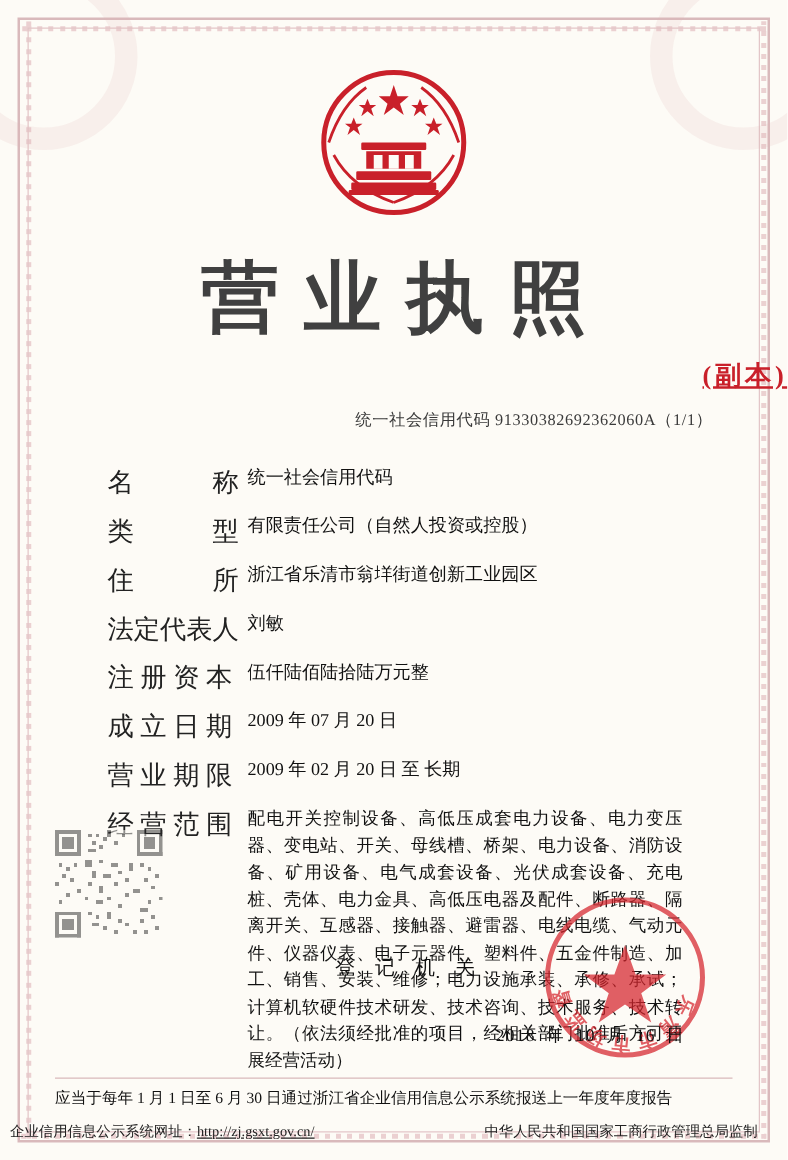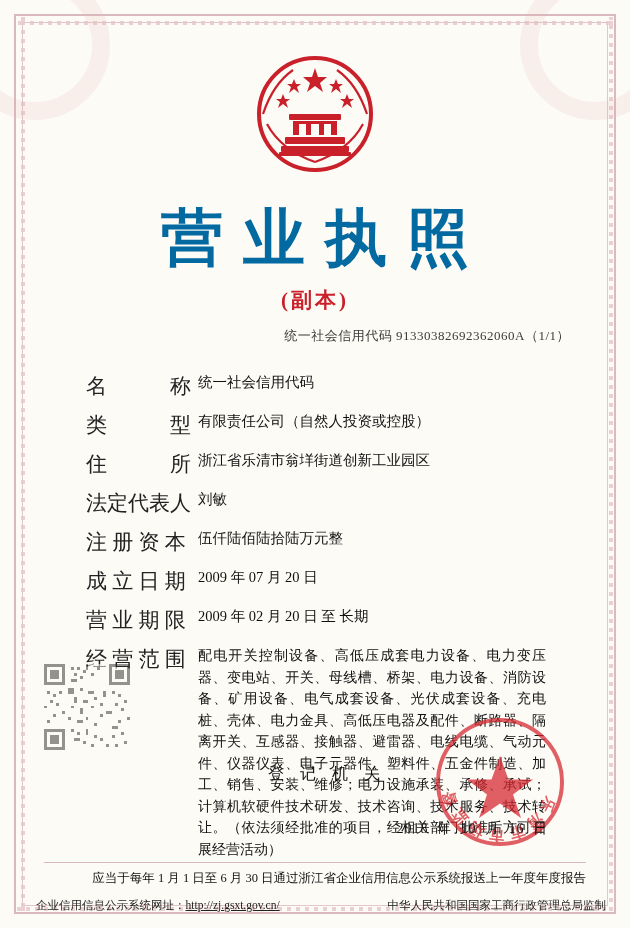--- a/index.html
+++ b/index.html
@@ -94,33 +94,34 @@
 
   
   .main-title {
     position: absolute;
     left: 0; right: 0;
     top: 196px;
     text-align: center;
     font-size: 62px;
     letter-spacing: 20px;
     text-indent: 20px;
-    color: #0369a1;
+    color: #404040;
     font-weight: bold;
     font-family: "DejaVu Serif", "Liberation Serif", serif;
   }
   .sub-title {
     position: absolute;
     left: 0; right: 0;
     top: 286px;
-    text-align: center;
+    text-align: right;
     font-size: 21px;
     color: #c9202a;
     letter-spacing: 3px;
     font-weight: bold;
+    text-decoration: underline;
   }
   .credit-code {
     position: absolute;
     right: 60px;
     top: 327px;
     font-size: 13px;
     color: #3a3a3a;
     letter-spacing: .5px;
   }
 
@@ -196,31 +197,31 @@
     top: 664px;
     width: 86px; height: 86px;
     opacity: .5;
   }
 
   
   .notice {
     position: absolute;
     left: 44px; right: 44px;
     top: 862px;
-    text-align: right;
+    text-align: left;
     font-size: 12.5px;
     color: #111;
     border-top: 1px solid #d9b9bb;
     padding-top: 7px;
   }
 
   
   .footer {
     position: absolute;
-    left: 36px; right: 24px;
+    left: 8px; right: 24px;
     top: 898px;
     display: flex;
     justify-content: space-between;
     font-size: 11.5px;
     color: #222;
     align-items: flex-end;
   }
   .footer .url { text-decoration: underline; }
 </style>
 </head>

